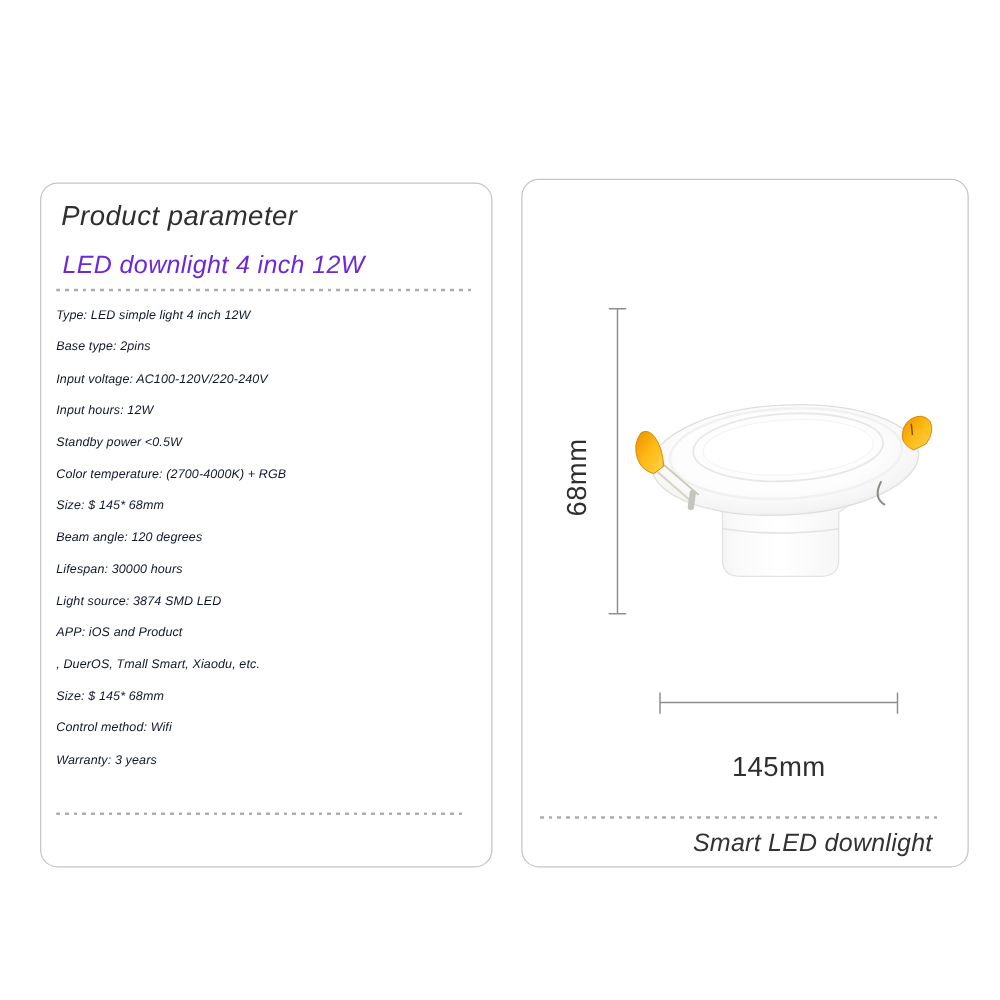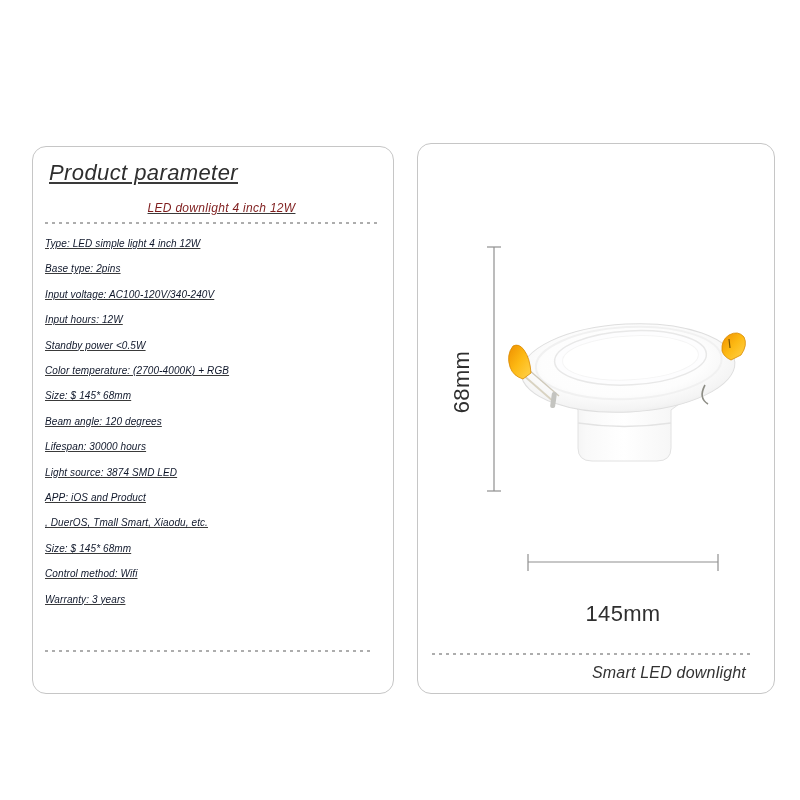--- a/index.html
+++ b/index.html
@@ -4,31 +4,31 @@
 <style>
   * { margin:0; padding:0; box-sizing:border-box; }
   html,body { width:800px; height:800px; background:#ffffff; overflow:hidden; }
   body { font-family:"Liberation Sans","DejaVu Sans",sans-serif; color:#3a3a3a; }
   .canvas { position:relative; width:800px; height:800px; background:#ffffff; }
 
   .panel {
     position:absolute; background:#ffffff;
     border:1px solid #c6c6c6; border-radius:14px;
   }
-  .panel-left  { left:32px;  top:146px; width:362px; height:548px;text-decoration:underline; }
+  .panel-left  { left:32px;  top:146px; width:362px; height:548px; }
   .panel-right { left:417px; top:143px; width:358px; height:551px; }
 
   
   .pp-title {
     margin:13px 0 0 16px; font-size:22px; font-style:italic;
     font-weight:400; color:#2e2e2e; letter-spacing:.4px;
   }
   .pp-subtitle {
-    margin:15px 0 0 17px; font-size:12px; font-style:italic;
-    font-weight:400; color:#7f1d1d; letter-spacing:.3px;text-align:center;
+    margin:15px 0 0 17px; font-size:20px; font-style:italic;
+    font-weight:400; color:#6d28d9; letter-spacing:.3px;
   }
   .dashed {
     height:2px;
     background:repeating-linear-gradient(90deg,#adadad 0 3px,transparent 3px 7px);
   }
   .dash-top { margin:7px 14px 0 12px; }
   .dash-bottom-left  { position:absolute; left:12px; right:20px; top:503px; }
   .spec-list { margin:7px 10px 0 12px; }
   .spec-line {
     font-size:10px; font-style:italic; color:#0f172a;
@@ -39,38 +39,38 @@
   .figure-svg { position:absolute; left:0; top:0; width:358px; height:551px; }
   .dim-label {
     position:absolute; font-size:22px; color:#2f2f2f; text-align:center;
     font-style:normal; letter-spacing:.3px;
   }
   .dim-height { left:-1px; top:225px; width:90px; height:26px; line-height:26px;
                 transform:rotate(-90deg); }
   .dim-width  { left:145px; top:439px; width:120px;margin-top:18px; }
   .dash-bottom-right { position:absolute; left:14px; right:22px; top:509px; }
   .caption {
-    position:absolute; right:28px; top:520px; font-size:16px;
+    position:absolute; right:28px; top:520px; font-size:20px;
     font-style:italic; color:#323232; letter-spacing:.2px;
   }
 </style>
 </head>
 <body>
 
 <div class="canvas">
 
   <section class="panel panel-left">
     <h1 class="pp-title">Product parameter</h1>
     <h2 class="pp-subtitle">LED downlight 4 inch 12W</h2>
     <div class="dashed dash-top"></div>
 
     <div class="spec-list">
       <div class="spec-line">Type: LED simple light 4 inch 12W</div>
       <div class="spec-line">Base type: 2pins</div>
-      <div class="spec-line">Input voltage: AC100-120V/340-240V</div>
+      <div class="spec-line">Input voltage: AC100-120V/220-240V</div>
       <div class="spec-line">Input hours: 12W</div>
       <div class="spec-line">Standby power &lt;0.5W</div>
       <div class="spec-line">Color temperature: (2700-4000K) + RGB</div>
       <div class="spec-line">Size: $ 145* 68mm</div>
       <div class="spec-line">Beam angle: 120 degrees</div>
       <div class="spec-line">Lifespan: 30000 hours</div>
       <div class="spec-line">Light source: 3874 SMD LED</div>
       <div class="spec-line">APP: iOS and Product</div>
       <div class="spec-line">, DuerOS, Tmall Smart, Xiaodu, etc.</div>
       <div class="spec-line">Size: $ 145* 68mm</div>

